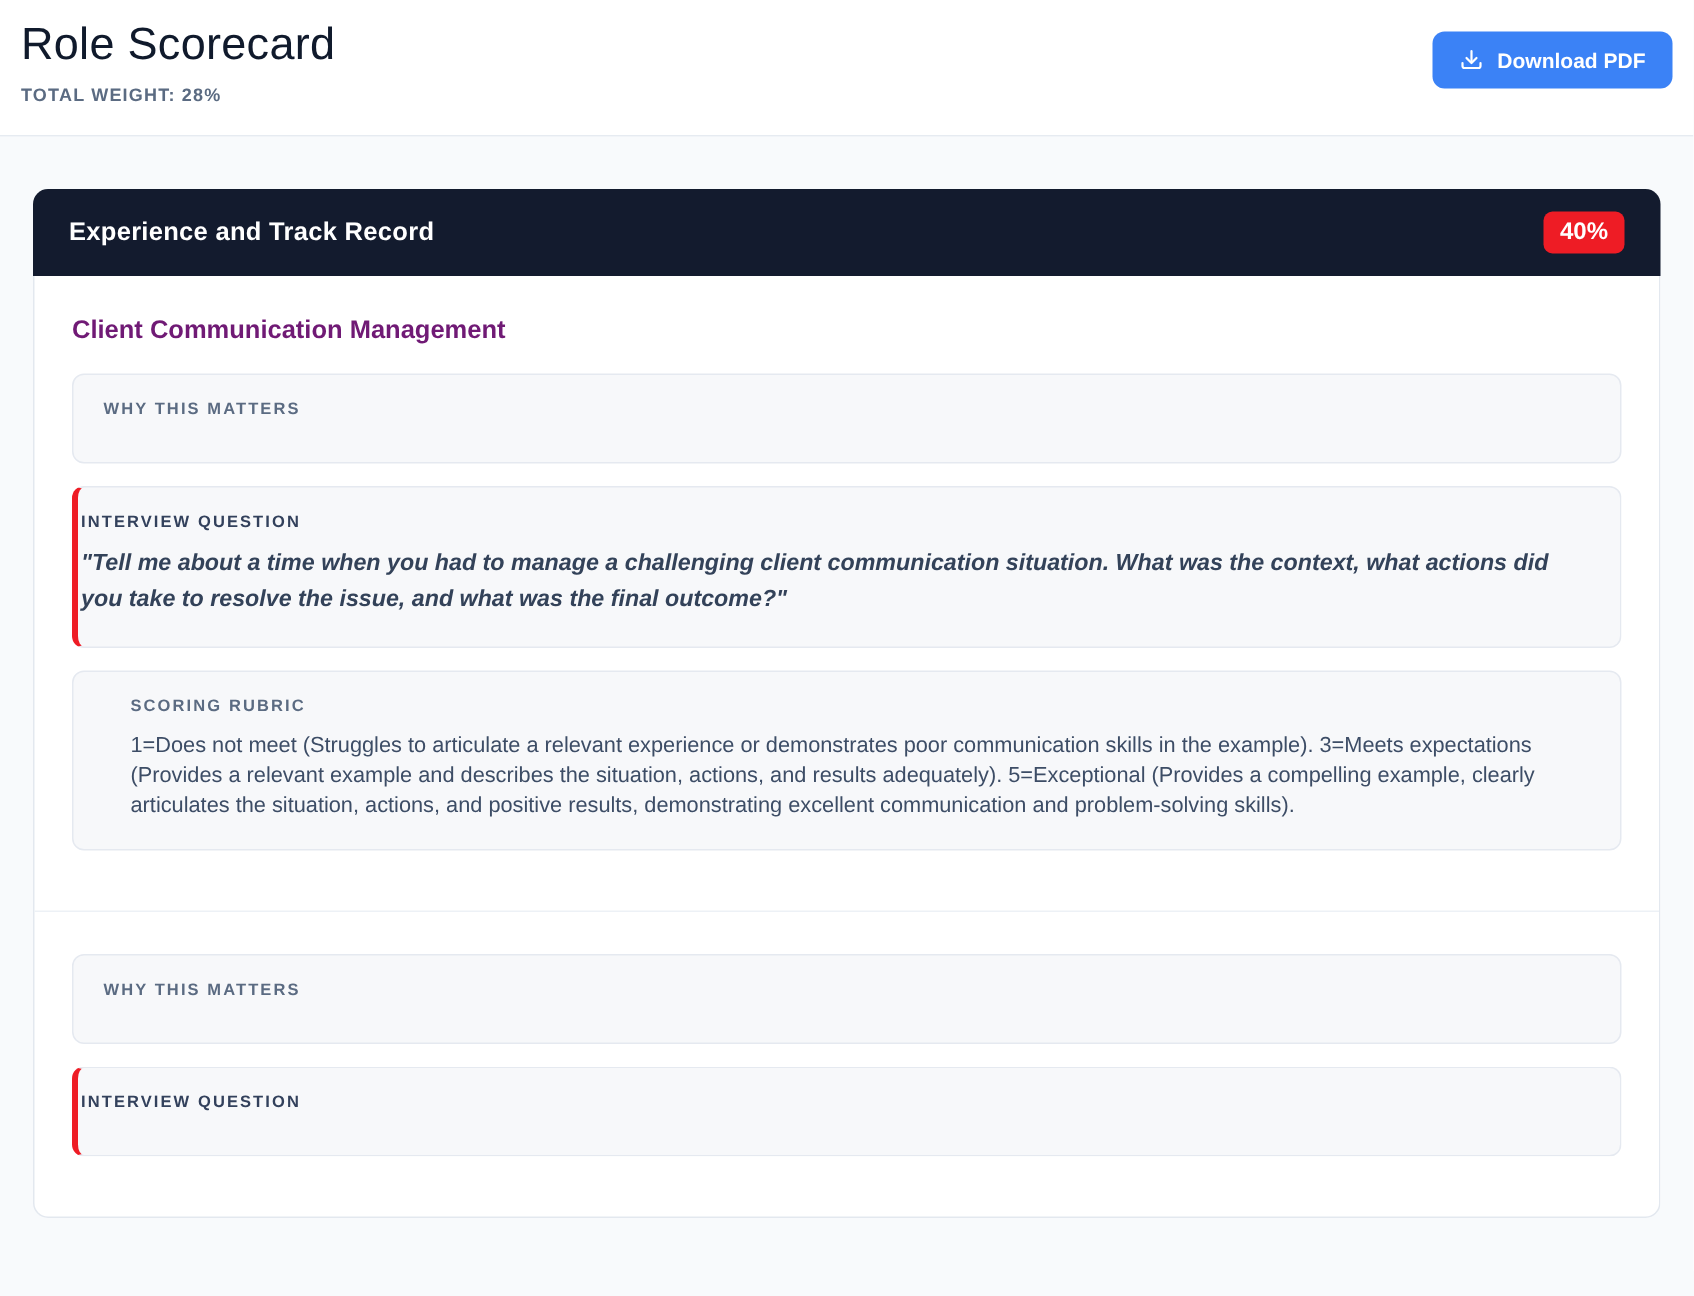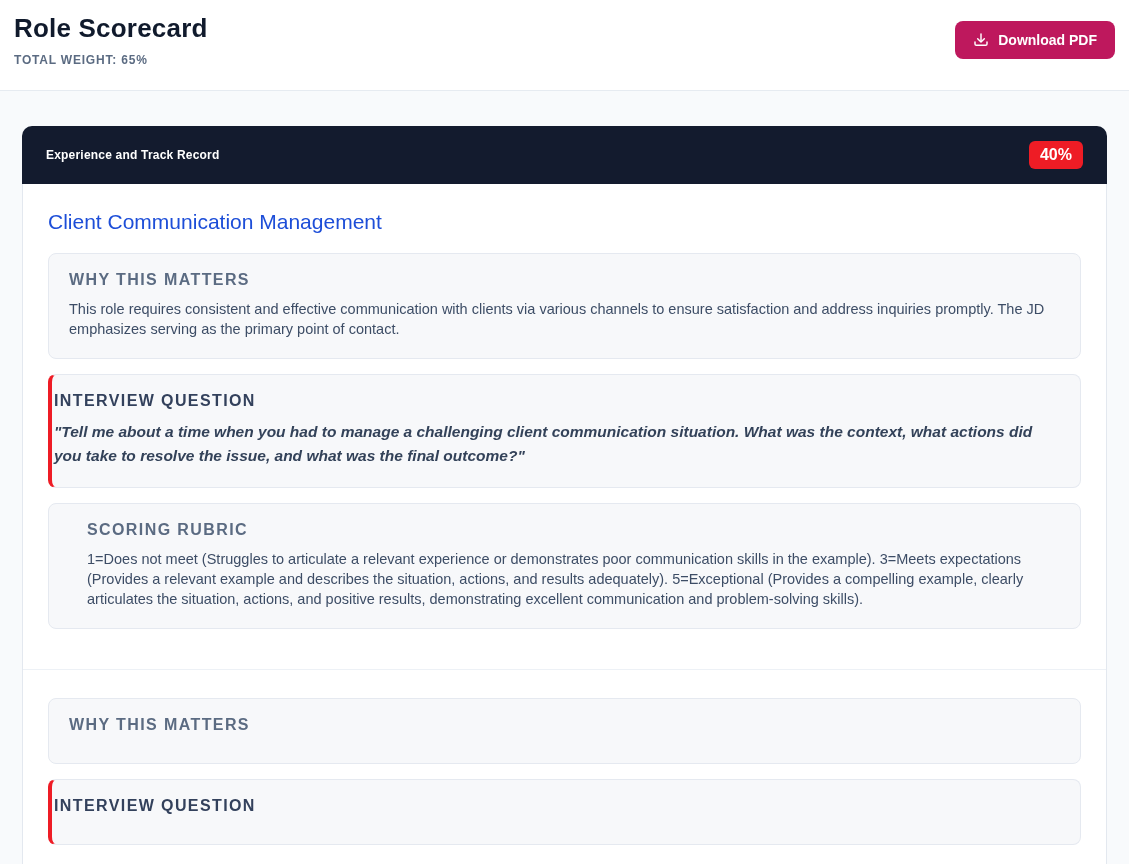--- a/index.html
+++ b/index.html
@@ -14,36 +14,36 @@
   .topbar {
     background: #ffffff;
     border-bottom: 1px solid #e6ebf1;
     padding: 13px 14px 20px 14px;
     display: flex;
     justify-content: space-between;
     align-items: flex-start;
     height: 91px;
   }
   .page-title {
-    font-size: 26px;
-    font-weight: 700;
+    font-size: 30px;
+    font-weight: 400;
     color: #101a2c;
     letter-spacing: 0.2px;
     margin-bottom: 9px;
   }
   .subtitle {
     font-size: 12px;
     font-weight: 700;
     letter-spacing: 0.8px;
     color: #5b6b82;
   }
   .dl-btn {
     margin-top: 8px;
     margin-right: 0;
-    background: #be185d;
+    background: #3b82f6;
     color: #ffffff;
     border: none;
     border-radius: 8px;
     padding: 0 18px;
     height: 38px;
     display: flex;
     align-items: center;
     gap: 9px;
     font-family: "Liberation Sans", sans-serif;
     font-size: 14px;
@@ -62,21 +62,21 @@
     background: #131b2e;
     border-radius: 10px 10px 0 0;
     height: 58px;
     display: flex;
     align-items: center;
     justify-content: space-between;
     padding: 0 24px;
   }
   .card-header h2 {
     color: #ffffff;
-    font-size: 12px;
+    font-size: 17px;
     font-weight: 700;
     letter-spacing: 0.2px;
   }
   .weight-badge {
     background: #ee1c25;
     color: #ffffff;
     font-size: 16px;
     font-weight: 700;
     padding: 5px 11px;
     border-radius: 6px;
@@ -85,35 +85,35 @@
     background: #ffffff;
     border: 1px solid #e3e8ef;
     border-top: none;
     border-radius: 0 0 10px 10px;
   }
 
   
   .criterion { padding: 26px 25px 40px 25px; }
   .criterion + .criterion { border-top: 1px solid #edf1f6; padding-top: 28px; }
   .crit-title {
-    font-size: 21px;
-    font-weight: 400;
-    color: #1d4ed8;
+    font-size: 17px;
+    font-weight: 700;
+    color: #701a75;
     margin-bottom: 19px;
   }
   .block {
     background: #f7f8fa;
     border: 1px solid #e5e9f0;
     border-radius: 8px;
     padding: 17px 20px 19px 20px;
     margin-bottom: 15px;
   }
   .block:last-child { margin-bottom: 0; padding-left: 38px; }
   .block-label {
-    font-size: 16px;
+    font-size: 11px;
     font-weight: 700;
     letter-spacing: 1.4px;
     text-transform: uppercase;
     color: #5b6b82;
     margin-bottom: 10px;
   }
   .block-text {
     font-size: 14.5px;
     line-height: 20px;
     color: #3d4d66;
@@ -130,21 +130,21 @@
     line-height: 24px;
     color: #334259;
   }
 </style>
 </head>
 <body>
 
 <header class="topbar">
   <div>
     <h1 class="page-title">Role Scorecard</h1>
-    <div class="subtitle">TOTAL WEIGHT: 65%</div>
+    <div class="subtitle">TOTAL WEIGHT: 28%</div>
   </div>
   <button class="dl-btn">
     <span>
       <svg width="16" height="16" viewBox="0 0 24 24" fill="none" stroke="#ffffff" stroke-width="2.2" stroke-linecap="round" stroke-linejoin="round">
         <path d="M21 15v3a2 2 0 0 1-2 2H5a2 2 0 0 1-2-2v-3"></path>
         <polyline points="7 10 12 15 17 10"></polyline>
         <line x1="12" y1="3" x2="12" y2="14"></line>
       </svg>
     </span>
     <span>Download PDF</span>
@@ -155,21 +155,20 @@
   <section class="card">
     <div class="card-header">
       <h2>Experience and Track Record</h2>
       <span class="weight-badge">40%</span>
     </div>
     <div class="card-body" id="criteria-container">
   <div class="criterion">
     <h3 class="crit-title">Client Communication Management</h3>
     <div class="block why">
       <div class="block-label">WHY THIS MATTERS</div>
-      <p class="block-text">This role requires consistent and effective communication with clients via various channels to ensure satisfaction and address inquiries promptly. The JD emphasizes serving as the primary point of contact.</p>
     </div>
     <div class="block question">
       <div class="block-label">INTERVIEW QUESTION</div>
       <p class="q-text">"Tell me about a time when you had to manage a challenging client communication situation. What was the context, what actions did you take to resolve the issue, and what was the final outcome?"</p>
     </div>
     <div class="block rubric">
       <div class="block-label">SCORING RUBRIC</div>
       <p class="block-text">1=Does not meet (Struggles to articulate a relevant experience or demonstrates poor communication skills in the example). 3=Meets expectations (Provides a relevant example and describes the situation, actions, and results adequately). 5=Exceptional (Provides a compelling example, clearly articulates the situation, actions, and positive results, demonstrating excellent communication and problem-solving skills).</p>
     </div>
   </div>

